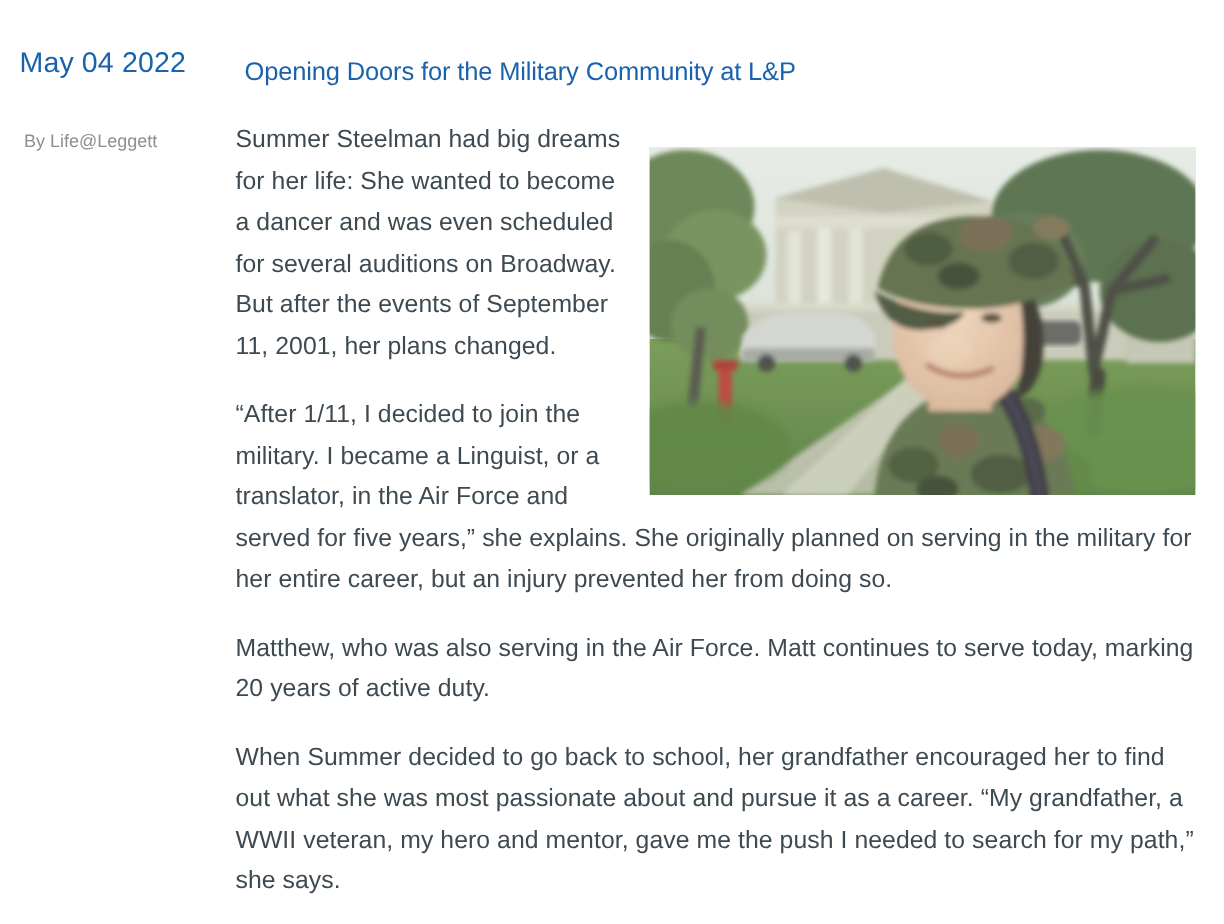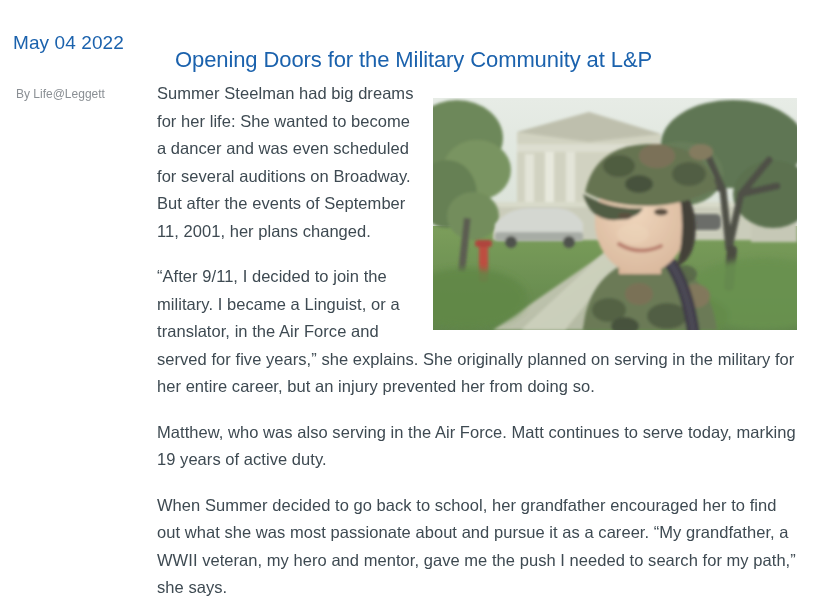--- a/index.html
+++ b/index.html
@@ -56,27 +56,27 @@
   
   .content-col {
     position: absolute;
     left: 157px;
     top: 0;
     width: 640px;
     height: 616px;
   }
 
   .article-title {
-    margin: 18px;
+    margin: 6px;
     padding: 0;
     position: absolute;
     left: 0;
     top: 27px;
     width: 640px;
-    font-size: 22px;
+    font-size: 17px;
     line-height: 30px;
     font-weight: 400;
     color: #1b62ad;
     letter-spacing: -0.1px;
     white-space: nowrap;
   }
 
   .body-flow {
     position: absolute;
     left: 0;
@@ -248,19 +248,19 @@
             <path d="M186 146 q20 12 42 2" stroke="#b4715f" stroke-width="4" fill="none" stroke-linecap="round"></path>
 
             <ellipse cx="200" cy="136" rx="16" ry="10" fill="#f2d6bb" opacity="0.35"></ellipse>
           </g>
 
           <rect x="0" y="0" width="364" height="232" fill="#e8eee6" opacity="0.12"></rect>
         </svg>
       </figure>
 
       <p class="para">Summer Steelman had big dreams for her life: She wanted to become a dancer and was even scheduled for several auditions on Broadway. But after the events of September 11, 2001, her plans changed.</p>
-      <p class="para">“After 9/11, I decided to join the military. I became a Linguist, or a translator, in the Air Force and served for five years,” she explains. She originally planned on serving in the military for her entire career, but an injury prevented her from doing so.</p>
-      <p class="para"><span>Matthew, who was also serving in the Air Force. Matt continues to serve today, marking 19 years of active duty.</span></p>
+      <p class="para">“After 1/11, I decided to join the military. I became a Linguist, or a translator, in the Air Force and served for five years,” she explains. She originally planned on serving in the military for her entire career, but an injury prevented her from doing so.</p>
+      <p class="para"><span>Matthew, who was also serving in the Air Force. Matt continues to serve today, marking 20 years of active duty.</span></p>
       <p class="para">When Summer decided to go back to school, her grandfather encouraged her to find out what she was most passionate about and pursue it as a career. “My grandfather, a WWII veteran, my hero and mentor, gave me the push I needed to search for my path,” she says.</p>
 
     </div>
   </main>
 </div>
 
 </body></html>

